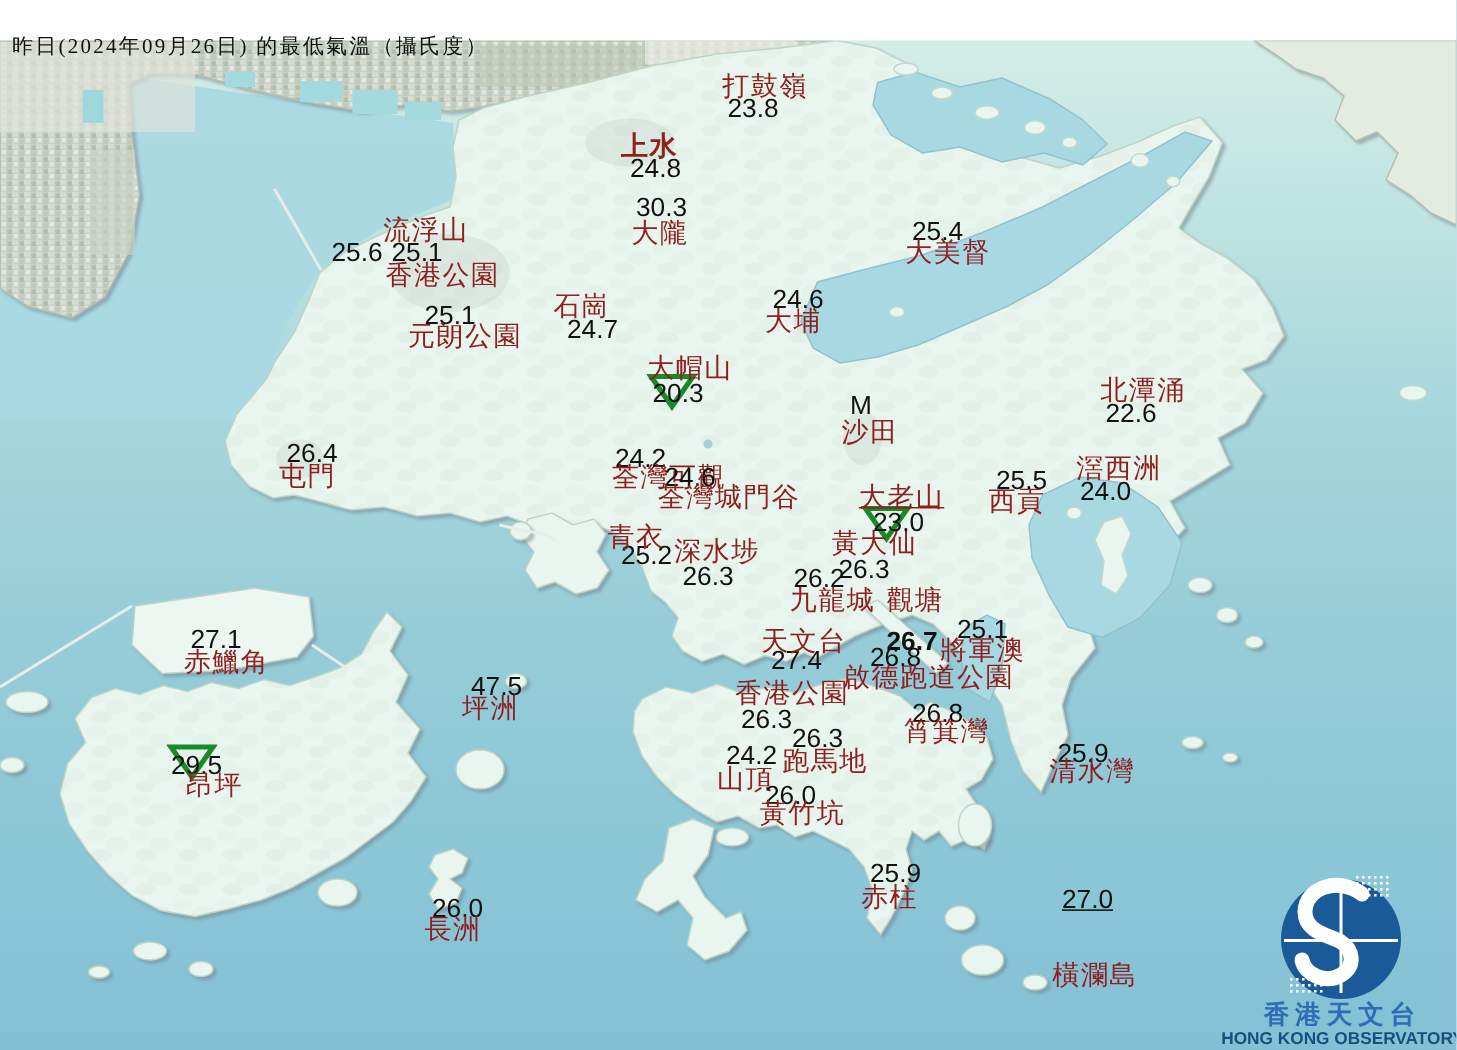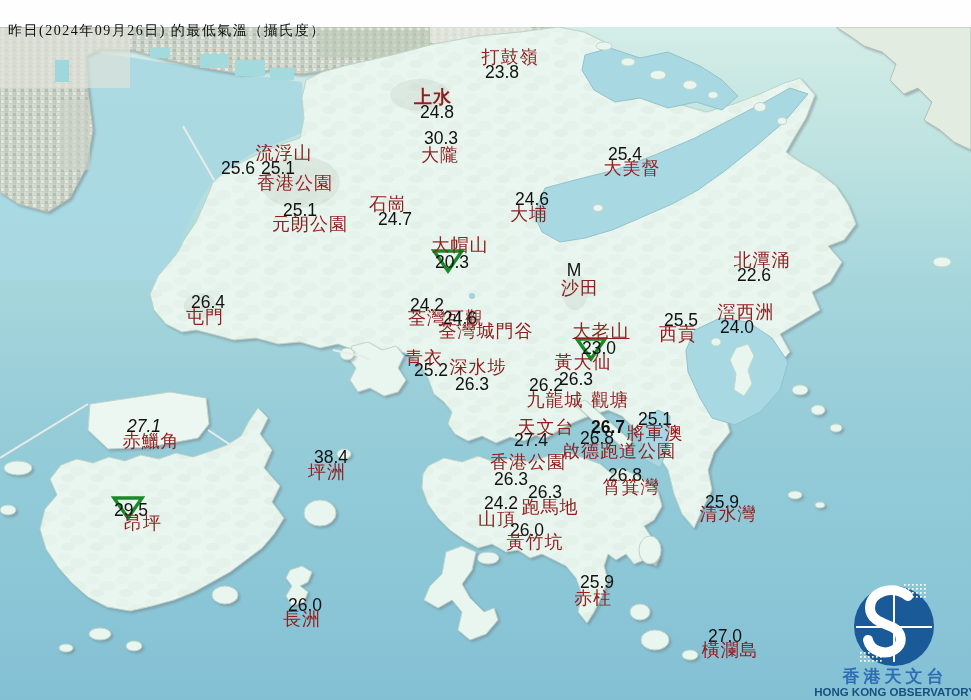--- a/index.html
+++ b/index.html
@@ -251,36 +251,36 @@
       <div class="station">
         <span class="sval" style="left: 546px; top: 386px;">26.2</span>
         <span class="sname" style="left: 555px; top: 400px;">九龍城</span>
       </div>
       <div class="station">
         <span class="sval" style="left: 608px; top: 428px; font-weight: bold;">26.7</span>
         <span class="sname" style="left: 610px; top: 400px;">觀塘</span>
       </div>
       <div class="station">
         <span class="sval" style="left: 531px; top: 441px;">27.4</span>
-        <span class="sname" style="left: 536px; top: 427px; margin-left: 10px;">天文台</span>
+        <span class="sname" style="left: 536px; top: 427px;">天文台</span>
       </div>
       <div class="station">
         <span class="sval" style="left: 655px; top: 420px;">25.1</span>
         <span class="sname" style="left: 655px; top: 433px;">將軍澳</span>
       </div>
       <div class="station">
         <span class="sval" style="left: 597px; top: 439px;">26.8</span>
         <span class="sname" style="left: 619px; top: 451px;">啟德跑道公園</span>
       </div>
       <div class="station">
-        <span class="sval" style="left: 144px; top: 427px; font-style: italic;">27.1</span>
+        <span class="sval" style="left: 144px; top: 427px;">27.1</span>
         <span class="sname" style="left: 151px; top: 441px;">赤鱲角</span>
       </div>
       <div class="station">
-        <span class="sval" style="left: 331px; top: 458px;">38.4</span>
+        <span class="sval" style="left: 331px; top: 458px;">47.5</span>
         <span class="sname" style="left: 327px; top: 472px;">坪洲</span>
       </div>
       <div class="station">
         <span class="sval" style="left: 511px; top: 480px;">26.3</span>
         <span class="sname" style="left: 528px; top: 462px;">香港公園</span>
       </div>
       <div class="station">
         <span class="sval" style="left: 625px; top: 476px;">26.8</span>
         <span class="sname" style="left: 631px; top: 487px;">筲箕灣</span>
       </div>
@@ -309,18 +309,18 @@
       </div>
       <div class="station">
         <span class="sval" style="left: 597px; top: 583px;">25.9</span>
         <span class="sname" style="left: 593px; top: 598px;">赤柱</span>
       </div>
       <div class="station">
         <span class="sval" style="left: 305px; top: 606px;">26.0</span>
         <span class="sname" style="left: 302px; top: 619px;">長洲</span>
       </div>
       <div class="station">
-        <span class="sval" style="left: 725px; top: 637px;">27.0</span>
+        <span class="sval" style="left: 725px; top: 600px; text-decoration: underline;">27.0</span>
         <span class="sname" style="left: 730px; top: 650px;">橫瀾島</span>
       </div>
     </div>
 <div id="title">昨日(2024年09月26日) 的最低氣溫（攝氏度）</div>
 </div>
 
 </body></html>

